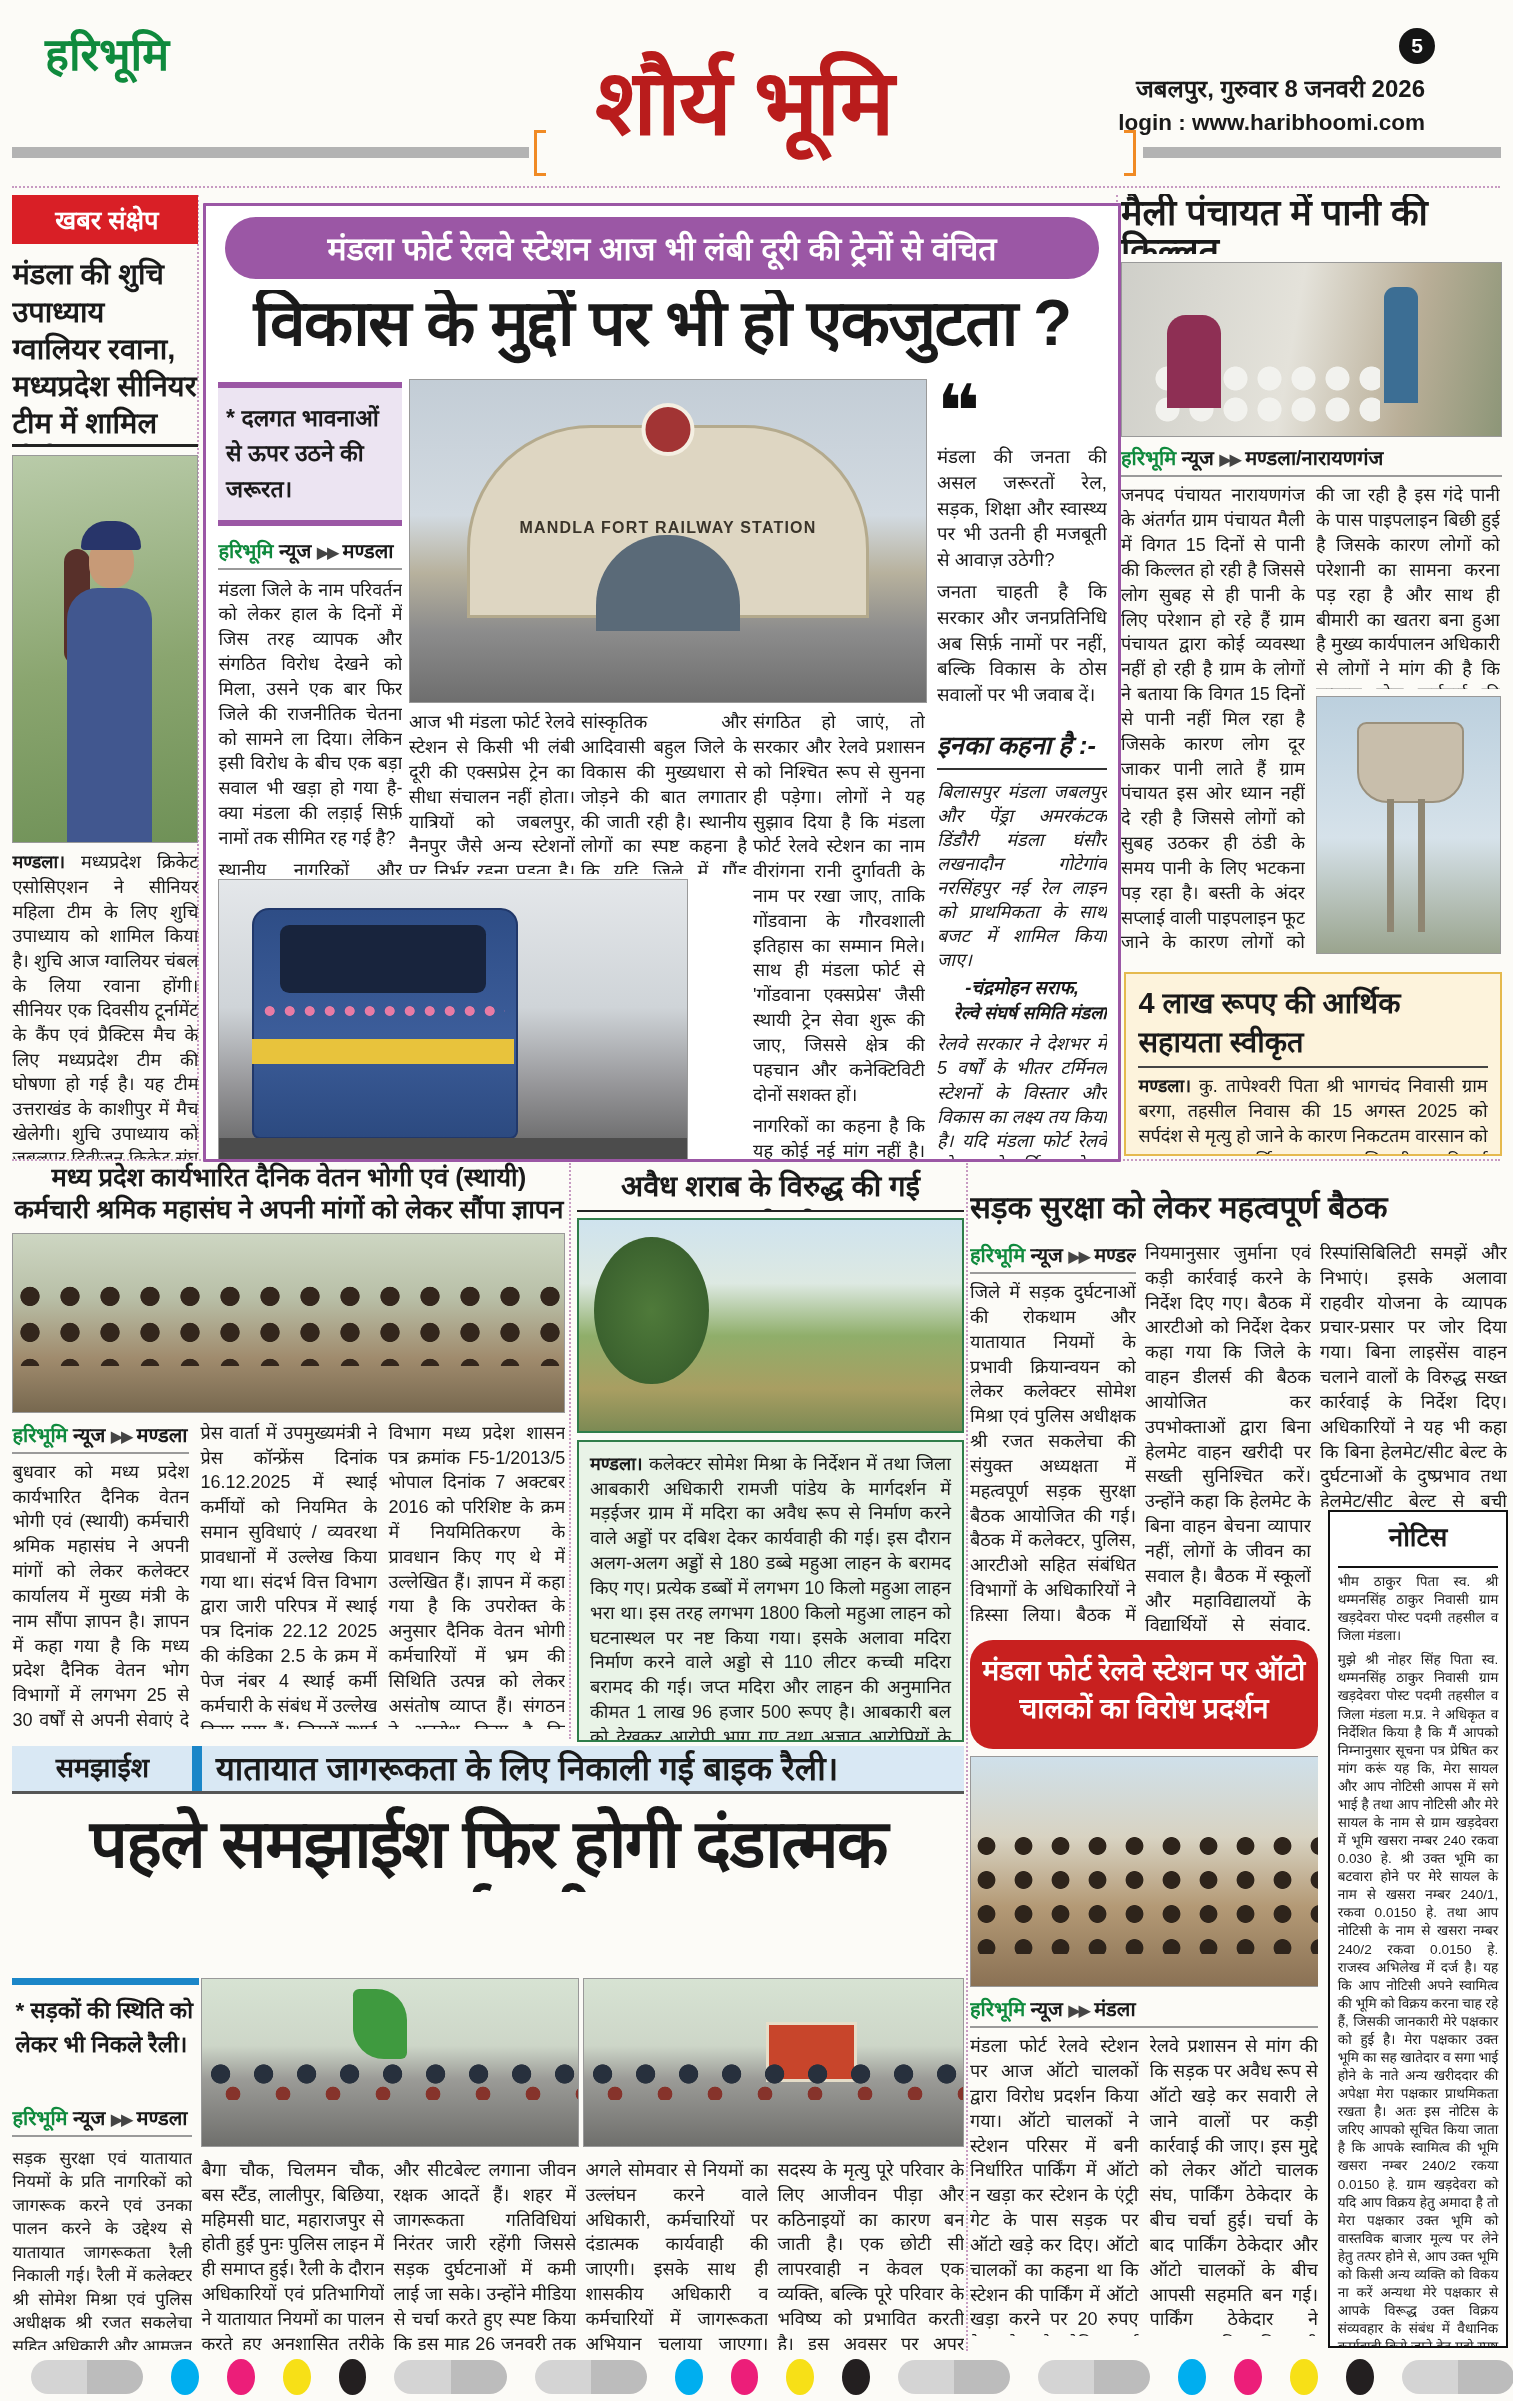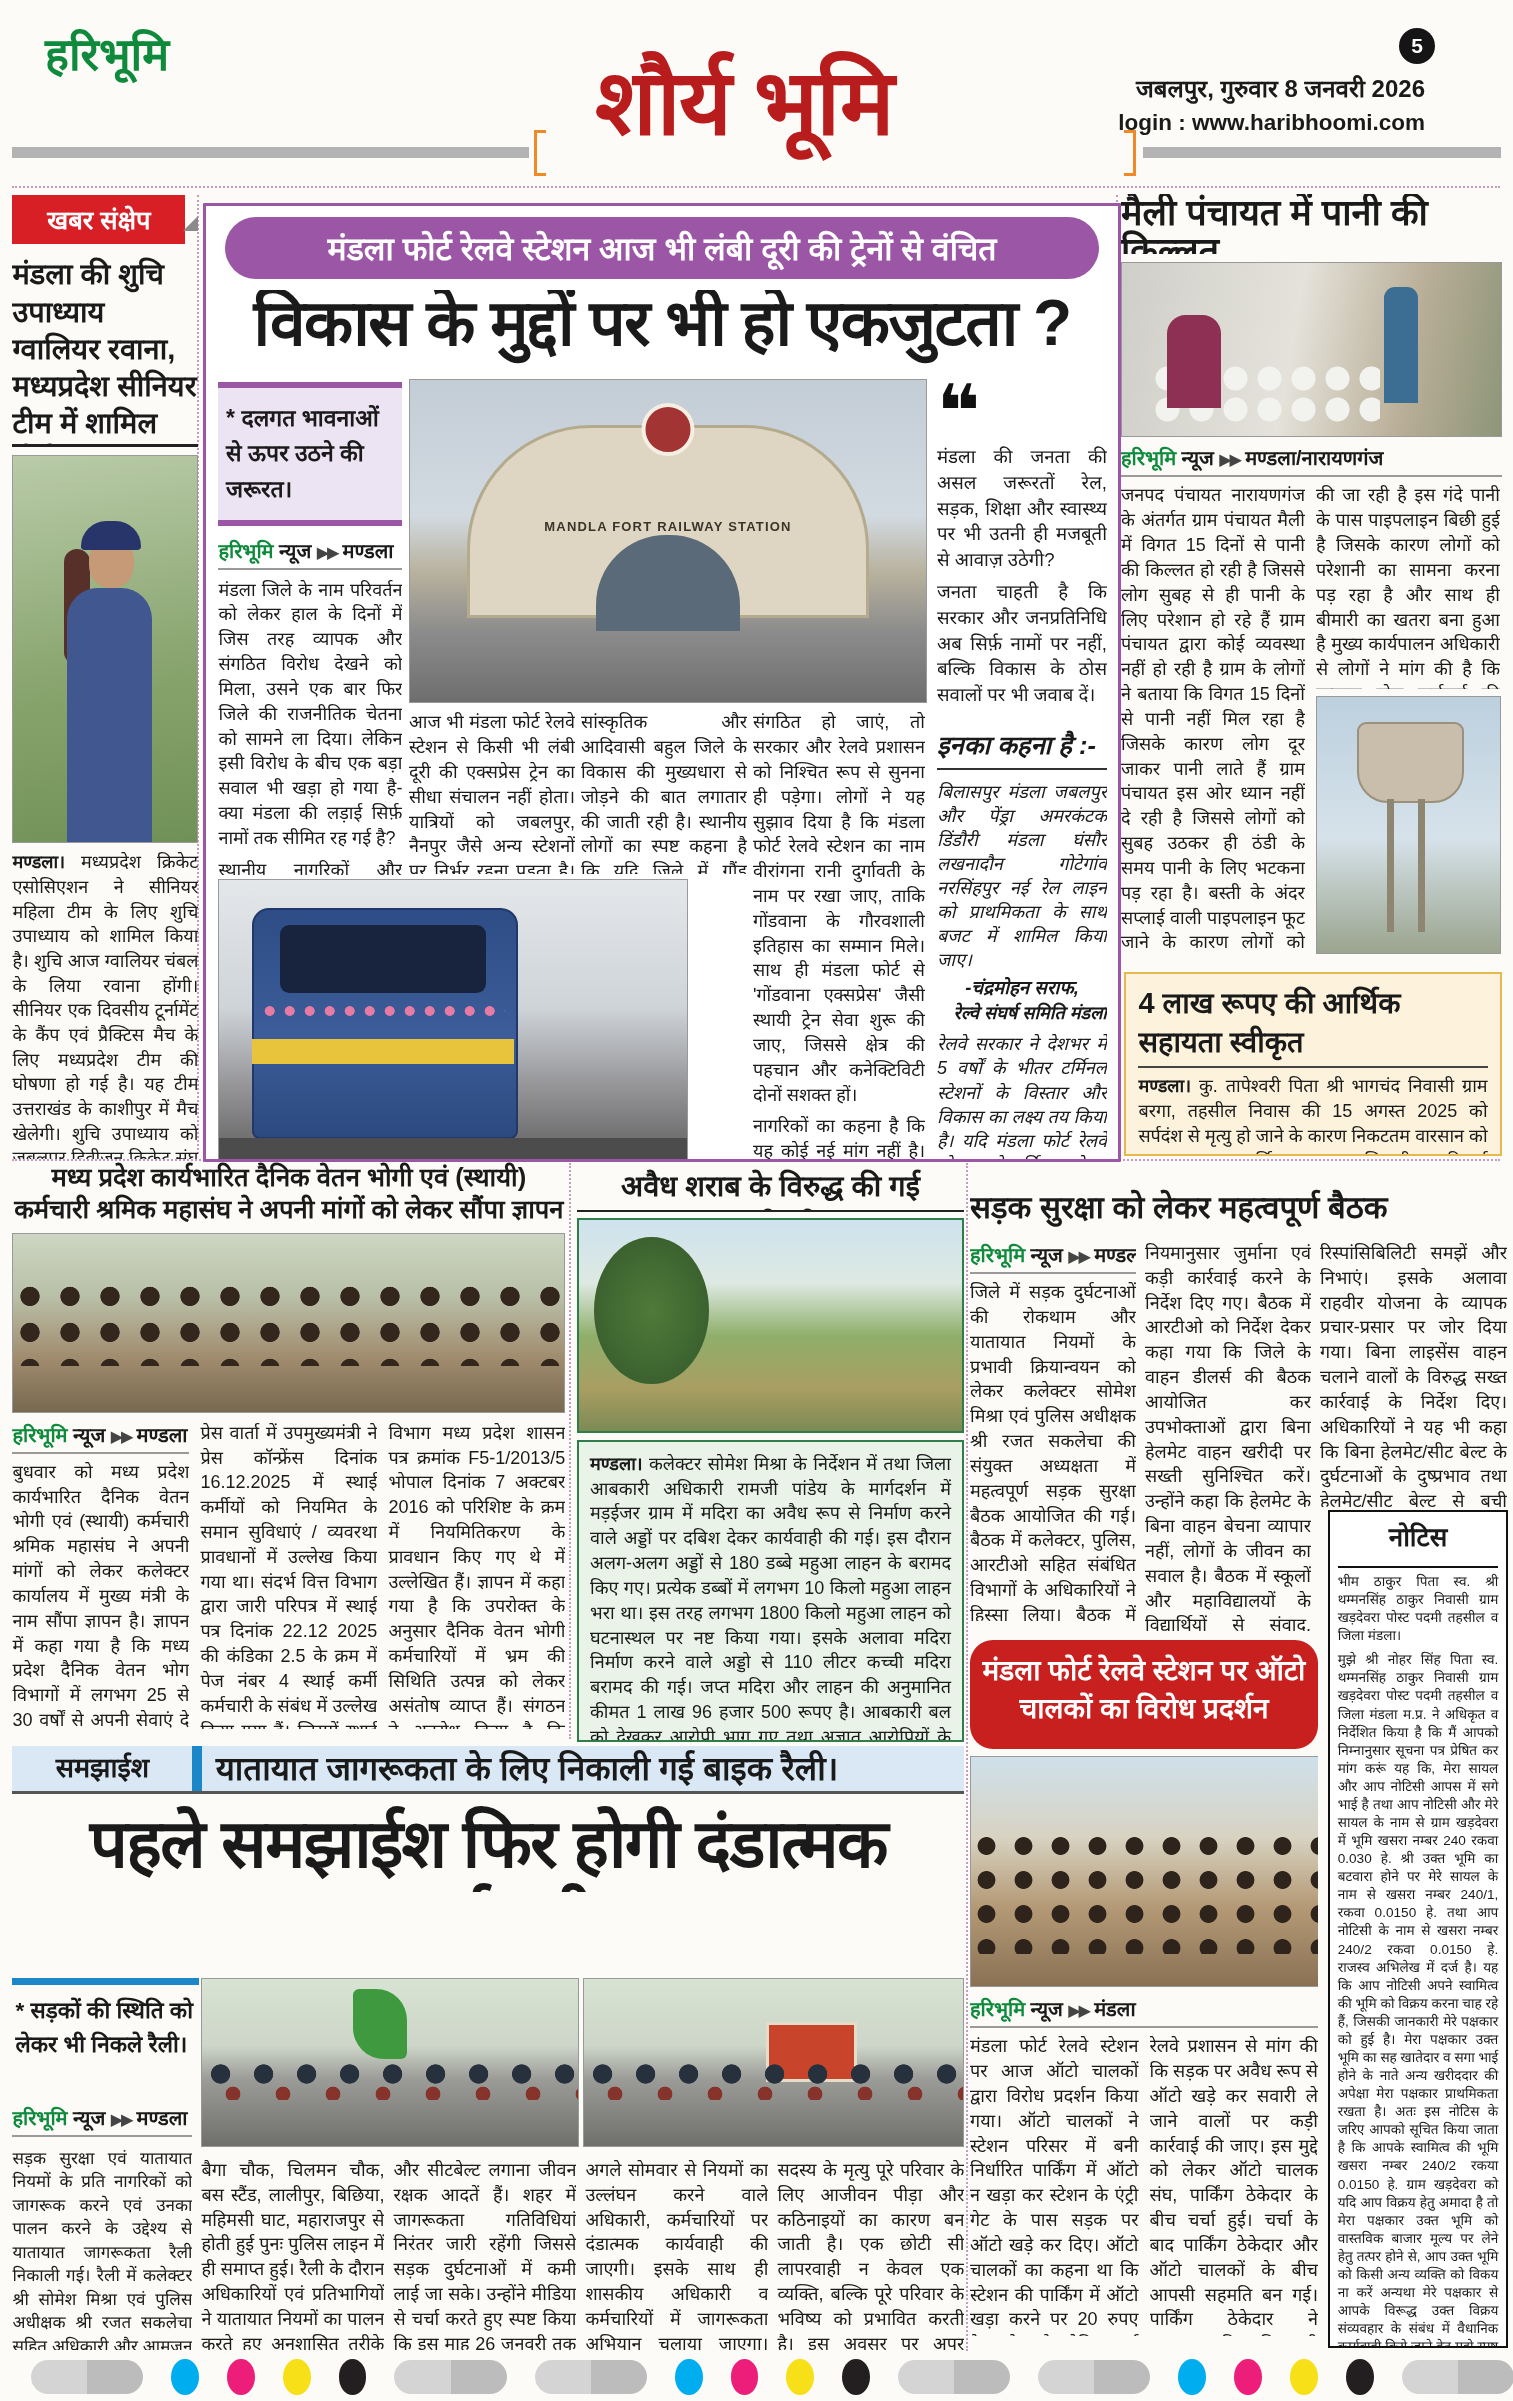--- a/index.html
+++ b/index.html
@@ -26,21 +26,21 @@
   
   .byline{display:flex;align-items:baseline;gap:5.4px;border-bottom:2.3px solid #9a9a9a;
           padding-bottom:3.9px;font-size:20px;font-weight:800;white-space:nowrap;overflow:hidden;}
   .b-brand{color:#0f8a3d;} .b-arrows{color:#444;font-size:16.3px;letter-spacing:-2.3px;}
   .txt{font-size:18px;line-height:1.38;text-align:justify;overflow:hidden;}
   .txt p{margin:0 0 7px 0;}
   .photo{position:relative;overflow:hidden;border:0.8px solid #999;}
   
   .brief{position:absolute;left:12.4px;top:195px;width:186px;height:964px;overflow:hidden;}
   .brief-badge{position:relative;width:173px;background:#d91f26;color:#fff;font-size:25.6px;
-               font-weight:800;text-align:center;padding:7px 0;}
+               font-weight:800;text-align:center;padding:7px 8px;}
   .brief-badge .tri{position:absolute;right:-31px;top:3.1px;width:0;height:0;
                     border-bottom:33px solid #8a8a8a;border-left:33px solid transparent;}
   .brief-h{font-size:29px;font-weight:800;line-height:1.28;margin:12.4px 0 7.7px;height:183px;overflow:hidden;
            border-bottom:3.1px solid #222;padding-bottom:4.6px;}
   .ph-crick{width:184px;height:386px;background:linear-gradient(170deg,#b9cba9 0%,#8aa56f 55%,#6f9157 100%);}
   .ph-crick .body{position:absolute;left:54px;top:132px;width:85px;height:256px;background:#41578f;border-radius:31px 31px 0 0;}
   .ph-crick .head{position:absolute;left:76px;top:81px;width:45px;height:51px;background:#c79a77;border-radius:45%;}
   .ph-crick .cap{position:absolute;left:68px;top:65px;width:60px;height:29px;background:#28356a;border-radius:31px 31px 4.6px 4.6px;}
   .ph-crick .hair{position:absolute;left:51px;top:93px;width:26px;height:116px;background:#58302a;border-radius:14px;}
   .brief-body{margin-top:7.7px;font-size:18px;line-height:1.37;text-align:justify;height:331px;overflow:hidden;}
@@ -57,21 +57,21 @@
            padding:12.4px 7.7px;font-size:23px;font-weight:800;line-height:1.55;}
   .ma-col1 .byline{margin-top:11px;}
   .ma-col1 .txt{margin-top:7.7px;}
   .ph-station{position:absolute;left:203px;top:0;width:516px;height:322px;
               background:linear-gradient(#c3cdd6 0%,#d2dae1 42%,#a9a globalize 0%);
               background:linear-gradient(#c3cdd6 0%,#d2dae1 42%,#b7b19d 60%,#8c8c8c 78%,#6e6e6e 100%);}
   .ph-station .arch{position:absolute;left:11%;right:11%;top:14%;height:58%;background:#ded6c2;
                     border:3.1px solid #b4aa8d;border-radius:124px 124px 0 0;}
   .ph-station .emblem{position:absolute;left:50%;top:7%;transform:translateX(-50%);width:45px;height:45px;
                       border-radius:50%;background:#a23434;border:4.6px solid #f4efe2;}
-  .ph-station .sign{position:absolute;left:0;right:0;top:43%;text-align:center;font-size:13px;
+  .ph-station .sign{position:absolute;left:0;right:0;top:43%;text-align:center;font-size:16px;
                     font-weight:800;color:#3a342a;letter-spacing:1.2px;}
   .ph-station .opening{position:absolute;left:36%;right:36%;bottom:22%;height:30%;background:#5a6a78;
                        border-radius:70px 70px 0 0;}
   .ma-colB{position:absolute;left:203px;top:331px;width:166px;height:164px;}
   .ma-colC{position:absolute;left:375px;top:331px;width:166px;height:164px;}
   .ma-colD{position:absolute;left:547px;top:331px;width:172px;height:452px;}
   .ph-train{position:absolute;left:12.4px;top:500px;width:468px;height:283px;
             background:linear-gradient(#e4e7ea 0%,#cfd4d8 45%,#97979a 72%,#5f5f5f 100%);}
   .ph-train .tbody{position:absolute;left:7%;top:10%;width:56%;height:80%;border-radius:17px 17px 7.7px 7.7px;
                    background:linear-gradient(#2e4d86,#3c5d9a 55%,#2c4a80);border:2.3px solid #21386a;}

